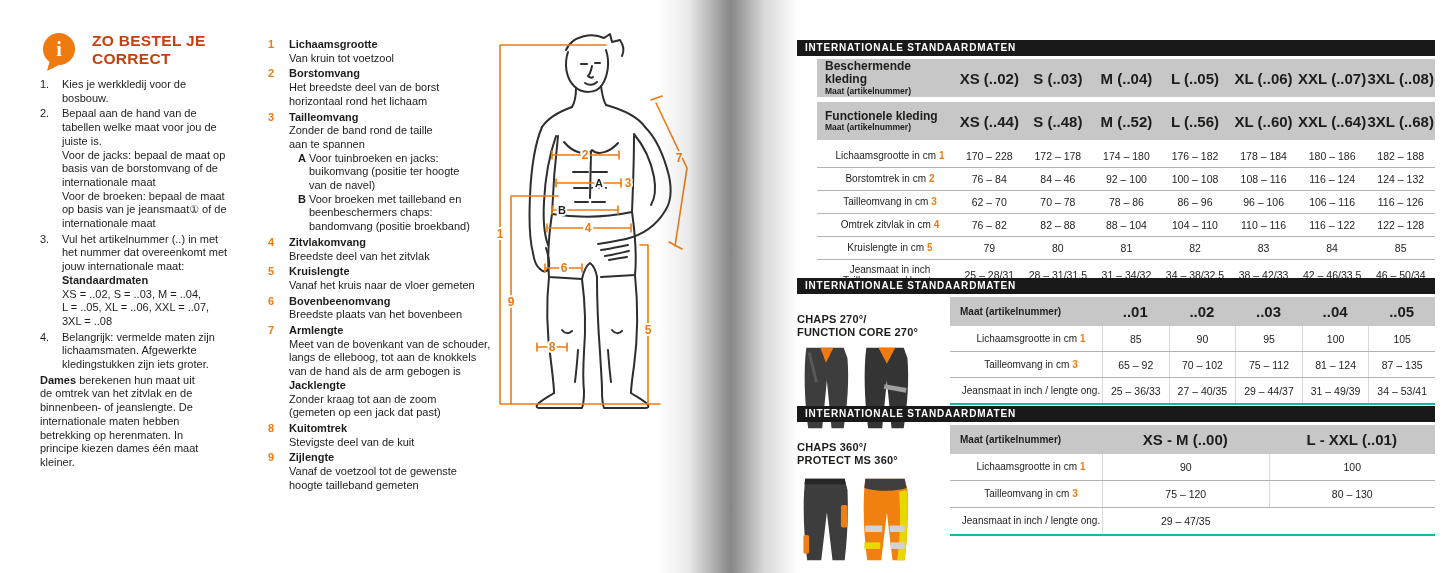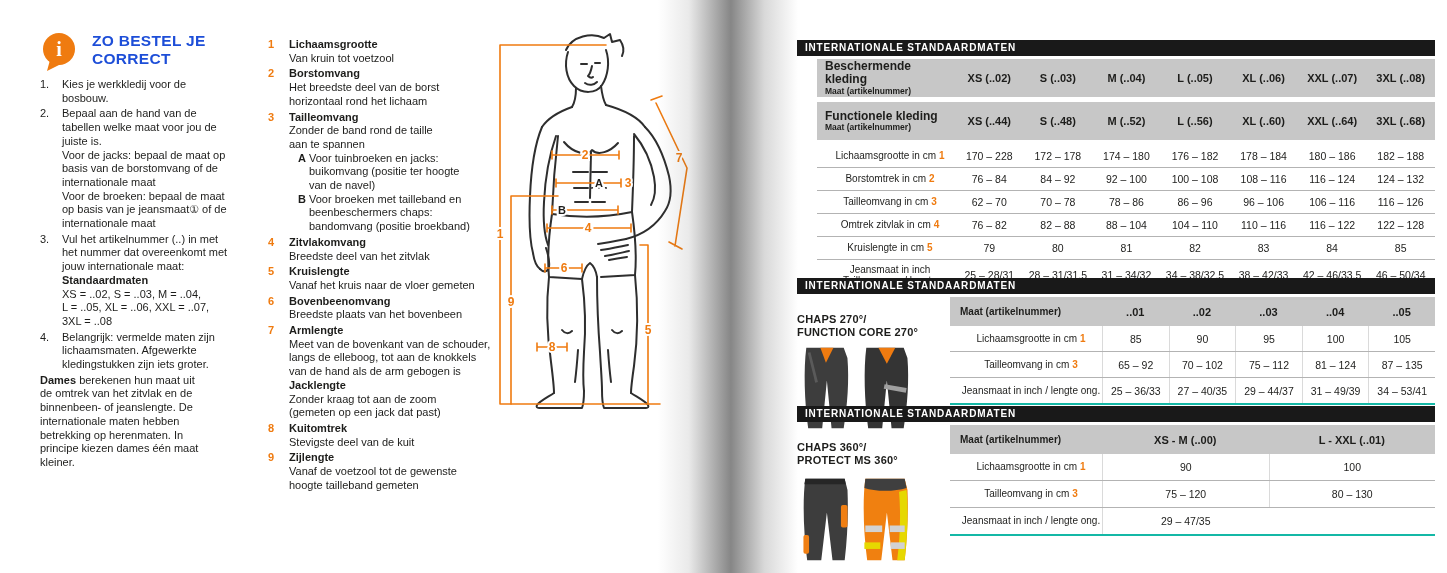--- a/index.html
+++ b/index.html
@@ -5,21 +5,21 @@
   html,body{margin:0;padding:0;}
   body{
     width:1447px;height:573px;position:relative;overflow:hidden;
     background:#ffffff;
     font-family:"Liberation Sans",sans-serif;
     color:#1d1d1b;
   }
   
   .info-head{position:absolute;left:40px;top:32px;display:flex;align-items:flex-start;}
   .info-icon{width:38px;height:40px;flex:none;}
-  .page-title{margin:0 0 0 14px;font-size:15.5px;font-weight:bold;color:#1d4ed8;line-height:1.18;letter-spacing:.3px;}
+  .page-title{margin:0 0 0 14px;font-size:15.5px;font-weight:bold;color:#c2410c;line-height:1.18;letter-spacing:.3px;}
   #left-text{position:absolute;left:40px;top:78px;width:226px;font-size:11px;line-height:13.7px;}
   .step{display:flex;margin-bottom:2px;}
   .step-num{width:22px;flex:none;}
   .ln{white-space:nowrap;}
   .dames{margin-top:2px;}
   
   #defs{position:absolute;left:268px;top:38px;width:230px;font-size:11px;line-height:13.7px;}
   .def{display:flex;margin-bottom:2px;}
   .def-num{width:21px;flex:none;color:#ef7b10;font-weight:bold;}
   .def-title{font-weight:bold;}
@@ -40,21 +40,21 @@
   .tbl{position:absolute;left:0;width:638px;}
   .t1{top:40px;} .t2{top:278px;} .t3{top:406px;}
   .bar{height:16px;line-height:16px;background:#191919;color:#fff;font-weight:bold;
        font-size:10px;letter-spacing:.8px;padding-left:8px;margin-bottom:3px;}
   .row{display:grid;align-items:center;margin-left:20px;}
   .t1 .row{grid-template-columns:138px repeat(7,1fr);}
   .hrow{background:#c7c7c7;height:38px;margin-bottom:5px;}
   .hlabel{font-size:12px;font-weight:bold;line-height:1.05;}
   .hsub{font-size:8.5px;font-weight:bold;}
   .lblc{padding-left:8px;}
-  .hcell{font-size:11px;font-weight:bold;text-align:center;}
+  .hcell{font-size:15px;font-weight:bold;text-align:center;}
   .drow{border-bottom:1px solid #b3b3b3;min-height:22px;background:#fff;}
   .drow:last-child{border-bottom:2px solid #14b8a6;}
   .dlbl{font-size:10px;padding-left:8px;line-height:1.15;text-align:center;}
   .mk{color:#ef7b10;font-weight:bold;margin-left:3px;}
   .dcell{font-size:10.5px;text-align:center;}
   .jeans{min-height:30px;}
   
   .tbl-body{display:grid;grid-template-columns:133px 1fr;}
   .product{padding-top:4px;}
   .pname{font-size:11px;font-weight:bold;line-height:1.2;letter-spacing:.2px;margin-top:12px;}
@@ -307,21 +307,21 @@
             <div class="dcell">172 – 178</div>
             <div class="dcell">174 – 180</div>
             <div class="dcell">176 – 182</div>
             <div class="dcell">178 – 184</div>
             <div class="dcell">180 – 186</div>
             <div class="dcell">182 – 188</div>
           </div>
           <div class="row drow">
             <div class="dlbl"><span>Borstomtrek in cm</span><span class="mk">2</span></div>
             <div class="dcell">76 – 84</div>
-            <div class="dcell">84 – 92</div>
+            <div class="dcell">84 – 46</div>
             <div class="dcell">92 – 100</div>
             <div class="dcell">100 – 108</div>
             <div class="dcell">108 – 116</div>
             <div class="dcell">116 – 124</div>
             <div class="dcell">124 – 132</div>
           </div>
           <div class="row drow">
             <div class="dlbl"><span>Tailleomvang in cm</span><span class="mk">3</span></div>
             <div class="dcell">62 – 70</div>
             <div class="dcell">70 – 78</div>

